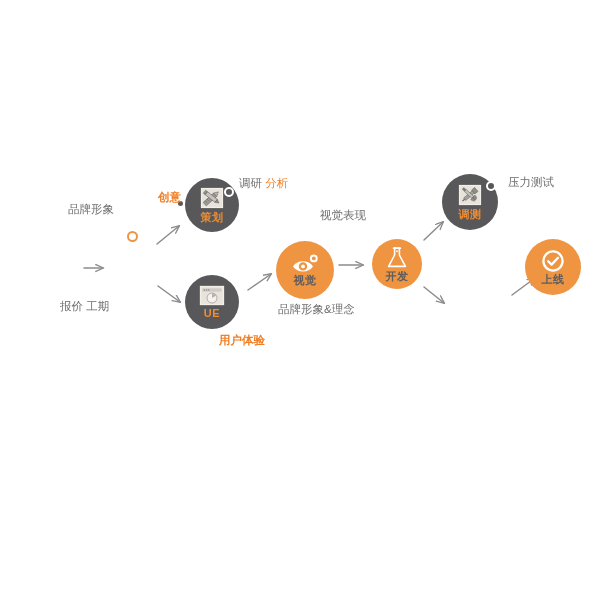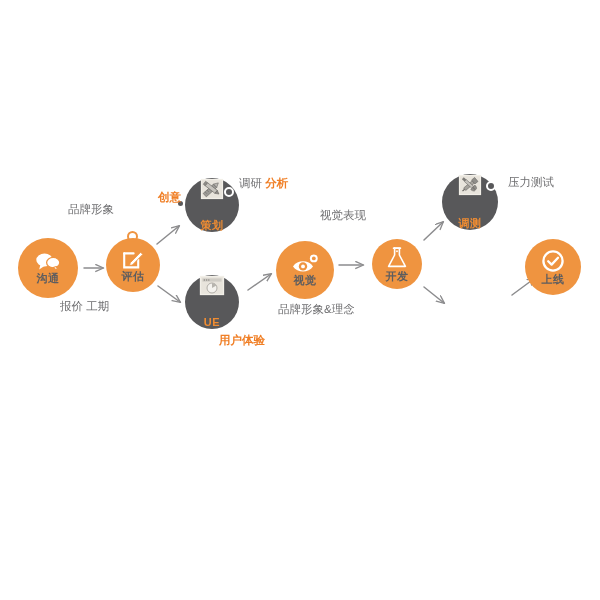--- a/index.html
+++ b/index.html
@@ -33,21 +33,21 @@
   .node {
     position: absolute;
     border-radius: 50%;
     display: flex;
     flex-direction: column;
     align-items: center;
     justify-content: center;
     box-sizing: border-box;
   }
   .node.orange { background: #ef9440; }
-  .node.dark   { background: #58585a; justify-content: space-between; }
+  .node.dark   { background: #58585a; }
 
   .node-icon {
     display: block;
     line-height: 0;
     margin-bottom: 1px;
   }
   .node-label {
     font-size: 11px;
     font-weight: bold;
     letter-spacing: 0.5px;
@@ -69,21 +69,21 @@
   
   .caption {
     position: absolute;
     font-size: 11.5px;
     white-space: nowrap;
     line-height: 1.1;
   }
   .caption.gray   { color: #6e6e70; }
   .caption.orange { color: #f07f26; font-weight: bold; }
   .caption .seg-gray   { color: #6e6e70; }
-  .caption .seg-orange { color: #f07f26; font-weight: bold; }
+  .caption .seg-orange { color: #f07f26; font-weight: normal; }
 </style>
 </head>
 <body>
 
 <div id="canvas">
 
   <svg id="arrow-layer" viewBox="0 0 600 600">
     <defs>
       <marker id="ah" markerWidth="7" markerHeight="7" refX="5.2" refY="2.6" orient="auto" markerUnits="strokeWidth">
         <path d="M0.4,0.3 L5.6,2.6 L0.4,4.9" fill="none" stroke="#8c8c8e" stroke-width="0.9" stroke-linecap="round" stroke-linejoin="round"></path>
@@ -94,42 +94,21 @@
         <line x1="157" y1="244" x2="179" y2="226"></line>
         <line x1="158" y1="286" x2="180" y2="302"></line>
         <line x1="248" y1="290" x2="271" y2="274"></line>
         <line x1="339" y1="265" x2="363" y2="265"></line>
         <line x1="424" y1="240" x2="443" y2="222"></line>
         <line x1="424" y1="287" x2="444" y2="303"></line>
         <line x1="512" y1="295" x2="535" y2="278"></line>
       </g>
   </svg>
 
-  <div class="node orange" style="left:18px; top:238px; width:60px; height:60px;">
-    <span class="node-icon">
-      <svg width="26" height="20" viewBox="0 0 26 20">
-        <ellipse cx="9.5" cy="8" rx="8.2" ry="6.4" fill="#ffffff"></ellipse>
-        <path d="M5.5,12.6 L4.2,17.6 L9.8,13.8 Z" fill="#ffffff"></path>
-        <ellipse cx="18.2" cy="10.6" rx="6.6" ry="5.2" fill="#ffffff" stroke="#ef9440" stroke-width="1.3"></ellipse>
-        <path d="M21.4,14.6 L22.6,18.6 L18.2,15.6 Z" fill="#ffffff" stroke="#ef9440" stroke-width="1.1" stroke-linejoin="round"></path>
-      </svg>
-    </span>
-    <span class="node-label">沟通</span>
-  </div>
-
-  <div class="node orange" style="left:106px; top:238px; width:54px; height:54px;">
-    <span class="node-icon">
-      <svg width="22" height="22" viewBox="0 0 22 22">
-        <path d="M2.2,5.4 L2.2,19.4 L16.2,19.4 L16.2,11.6" fill="none" stroke="#ffffff" stroke-width="2.1" stroke-linecap="round"></path>
-        <path d="M2.2,5.4 L11.6,5.4" fill="none" stroke="#ffffff" stroke-width="2.1" stroke-linecap="round"></path>
-        <path d="M8.2,14.8 L18.6,4.2 L20.8,6.4 L10.4,17.0 L7.6,17.6 Z" fill="#ffffff" stroke="#ef9440" stroke-width="0.9" stroke-linejoin="round"></path>
-      </svg>
-    </span>
-    <span class="node-label">评估</span>
-  </div>
+
   <span class="ring-badge orange-ring" style="left:127px; top:231px; width:11px; height:11px;"></span>
 
   <div class="node dark" style="left:185px; top:178px; width:54px; height:54px;">
     <span class="node-icon">
       <svg width="26" height="24" viewBox="0 0 26 24">
         <rect x="2.5" y="1.5" width="21" height="19" fill="#e8e4dc" stroke="#f2efe8" stroke-width="1.2"></rect>
         <g transform="rotate(-42 13 11)">
           <rect x="3.5" y="8.4" width="14" height="4.6" fill="#9c9a96" stroke="#6a6864" stroke-width="0.6"></rect>
           <path d="M6,8.4 L6,11 M8.6,8.4 L8.6,11 M11.2,8.4 L11.2,11 M13.8,8.4 L13.8,11" stroke="#6a6864" stroke-width="0.55"></path>
           <path d="M17.5,8.4 L21.8,10.7 L17.5,13 Z" fill="#b9b6b1" stroke="#6a6864" stroke-width="0.55"></path>

